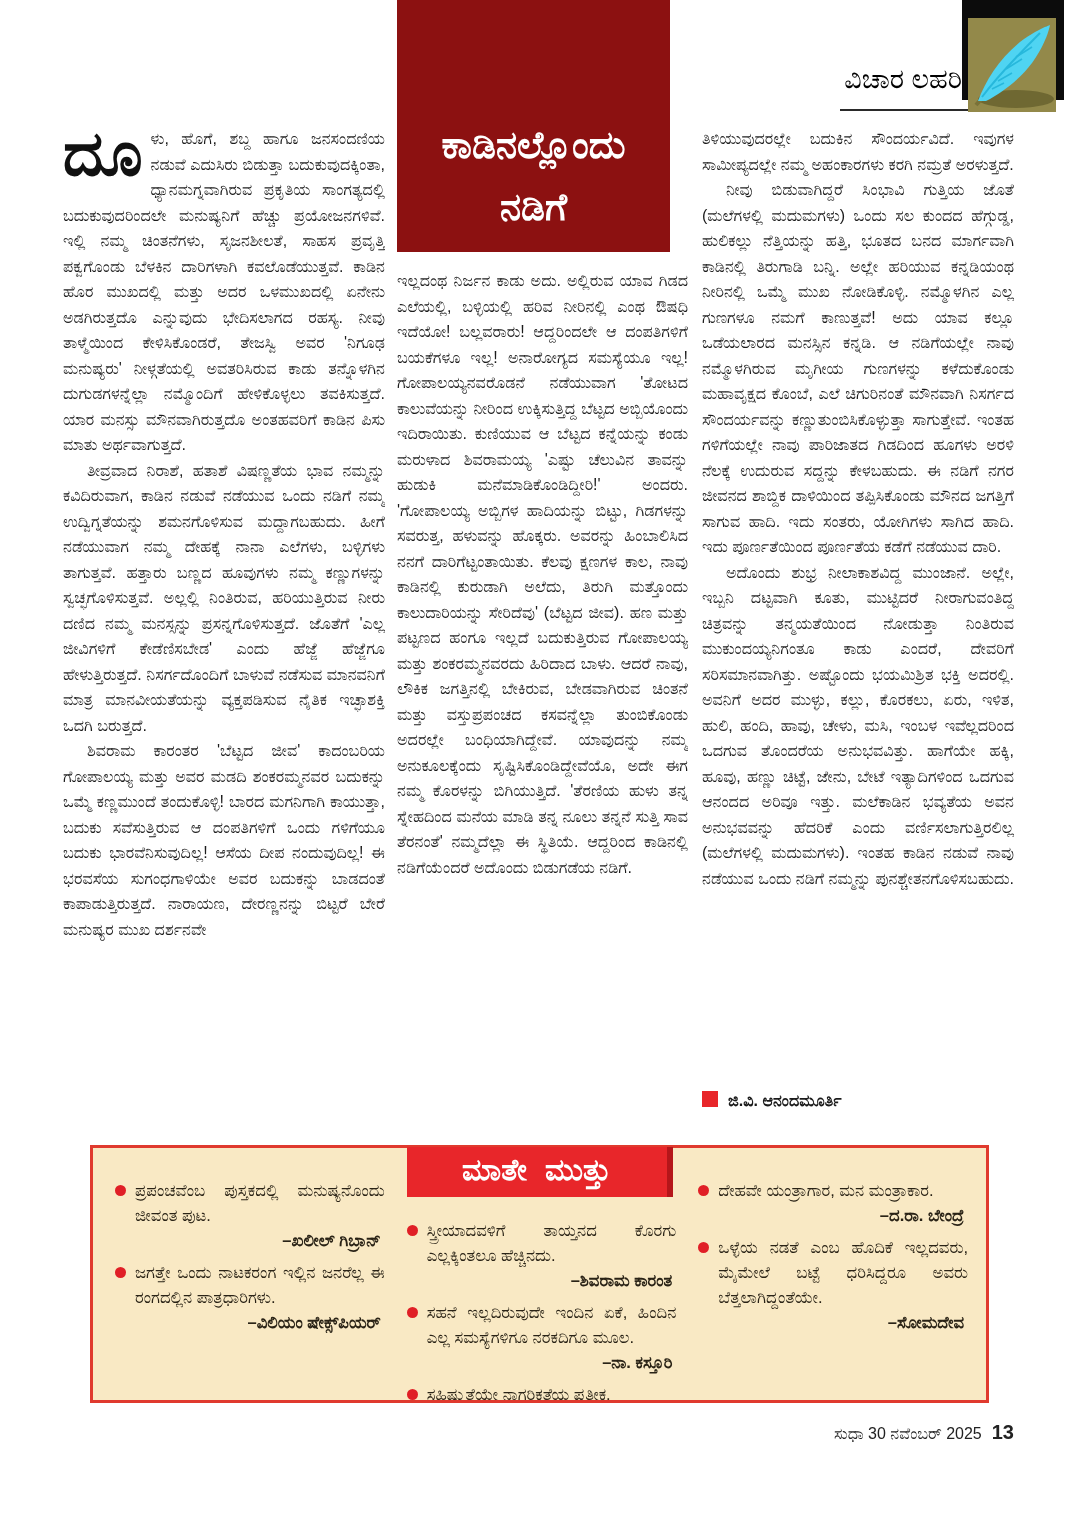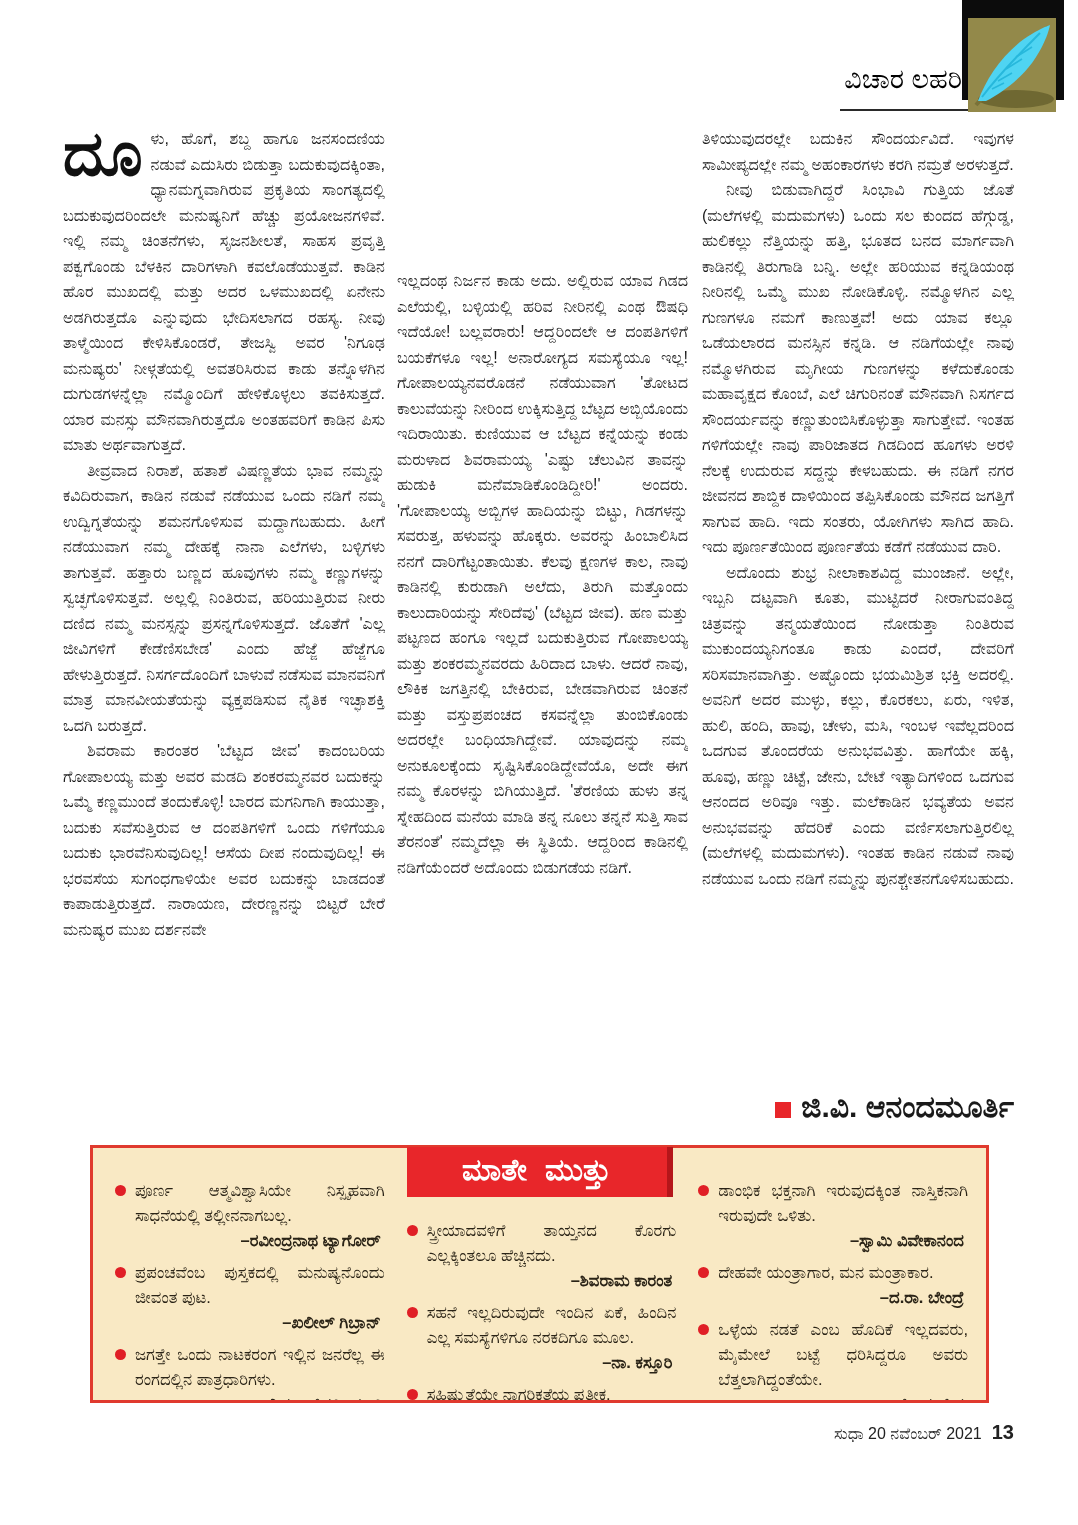--- a/index.html
+++ b/index.html
@@ -31,22 +31,22 @@
   .col p + p{text-indent:24px;}
   #col1{left:63px;top:126px;width:322px;height:1012px;}
   #col2{left:397px;top:268px;width:291px;height:868px;}
   #col3{left:702px;top:126px;width:312px;height:938px;}
   .dropcap{
     float:left;font-size:62px;line-height:48px;font-weight:bold;color:#111;
     padding:4px 8px 0 0;
   }
   
   .byline{
-    position:absolute;left:702px;top:1090px;width:312px;text-align:right;
-    font-weight:bold;font-size:30px;color:#1a1a1a;white-space:nowrap;
+    position:absolute;left:702px;top:1090px;width:312px;
+    font-weight:bold;font-size:16px;color:#1a1a1a;white-space:nowrap;
   }
   .byline-square{
     display:inline-block;width:16px;height:16px;background:#e8262a;
     margin-right:10px;vertical-align:baseline;position:relative;top:1px;
   }
   
   .quotes-box{
     position:absolute;left:90px;top:1145px;width:899px;height:258px;
     background:#f9e9c4;border:3px solid #e03a2e;box-sizing:border-box;
   }
@@ -82,20 +82,24 @@
       <svg viewBox="0 0 88 92" xmlns="http://www.w3.org/2000/svg" aria-hidden="true">
         <ellipse cx="48" cy="80" rx="38" ry="9" fill="#6f6832"></ellipse>
         <path d="M8 86 C 24 68, 48 44, 80 8" stroke="#7a7238" stroke-width="4" fill="none"></path>
         <path d="M10 82 C 18 60, 34 36, 56 20 C 66 13, 76 8, 82 6 C 80 16, 74 30, 64 44 C 52 60, 34 74, 18 82 Z" fill="#4fd4f2"></path>
         <path d="M14 78 C 26 62, 44 42, 72 14" stroke="#27b8dc" stroke-width="2" fill="none"></path>
         <path d="M30 62 L44 54 M38 50 L54 40 M48 38 L64 28 M24 70 L36 64" stroke="#27b8dc" stroke-width="1.6" fill="none"></path>
       </svg>
     </div>
   </div>
 
+  <div class="title-box">
+    <div class="title-line">ಕಾಡಿನಲ್ಲೊಂದು</div>
+    <div class="title-line">ನಡಿಗೆ</div>
+  </div>
 
   <div id="col1" class="col">
       <p><span class="dropcap">ದೂ</span>ಳು, ಹೊಗೆ, ಶಬ್ದ ಹಾಗೂ ಜನಸಂದಣಿಯ ನಡುವೆ ಎದುಸಿರು ಬಿಡುತ್ತಾ ಬದುಕುವುದಕ್ಕಿಂತಾ, ಧ್ಯಾನಮಗ್ನವಾಗಿರುವ ಪ್ರಕೃತಿಯ ಸಾಂಗತ್ಯದಲ್ಲಿ ಬದುಕುವುದರಿಂದಲೇ ಮನುಷ್ಯನಿಗೆ ಹೆಚ್ಚು ಪ್ರಯೋಜನಗಳಿವೆ. ಇಲ್ಲಿ ನಮ್ಮ ಚಿಂತನೆಗಳು, ಸೃಜನಶೀಲತೆ, ಸಾಹಸ ಪ್ರವೃತ್ತಿ ಪಕ್ವಗೊಂಡು ಬೆಳಕಿನ ದಾರಿಗಳಾಗಿ ಕವಲೊಡೆಯುತ್ತವೆ. ಕಾಡಿನ ಹೊರ ಮುಖದಲ್ಲಿ ಮತ್ತು ಅದರ ಒಳಮುಖದಲ್ಲಿ ಏನೇನು ಅಡಗಿರುತ್ತದೊ ಎನ್ನುವುದು ಭೇದಿಸಲಾಗದ ರಹಸ್ಯ. ನೀವು ತಾಳ್ಮೆಯಿಂದ ಕೇಳಿಸಿಕೊಂಡರೆ, ತೇಜಸ್ವಿ ಅವರ 'ನಿಗೂಢ ಮನುಷ್ಯರು' ನೀಳ್ಗತೆಯಲ್ಲಿ ಅವತರಿಸಿರುವ ಕಾಡು ತನ್ನೊಳಗಿನ ದುಗುಡಗಳನ್ನೆಲ್ಲಾ ನಮ್ಮೊಂದಿಗೆ ಹೇಳಿಕೊಳ್ಳಲು ತವಕಿಸುತ್ತದೆ. ಯಾರ ಮನಸ್ಸು ಮೌನವಾಗಿರುತ್ತದೊ ಅಂತಹವರಿಗೆ ಕಾಡಿನ ಪಿಸು ಮಾತು ಅರ್ಥವಾಗುತ್ತದೆ.</p>
       <p>ತೀವ್ರವಾದ ನಿರಾಶೆ, ಹತಾಶೆ ವಿಷಣ್ಣತೆಯ ಭಾವ ನಮ್ಮನ್ನು ಕವಿದಿರುವಾಗ, ಕಾಡಿನ ನಡುವೆ ನಡೆಯುವ ಒಂದು ನಡಿಗೆ ನಮ್ಮ ಉದ್ವಿಗ್ನತೆಯನ್ನು ಶಮನಗೊಳಿಸುವ ಮದ್ದಾಗಬಹುದು. ಹೀಗೆ ನಡೆಯುವಾಗ ನಮ್ಮ ದೇಹಕ್ಕೆ ನಾನಾ ಎಲೆಗಳು, ಬಳ್ಳಿಗಳು ತಾಗುತ್ತವೆ. ಹತ್ತಾರು ಬಣ್ಣದ ಹೂವುಗಳು ನಮ್ಮ ಕಣ್ಣುಗಳನ್ನು ಸ್ವಚ್ಛಗೊಳಿಸುತ್ತವೆ. ಅಲ್ಲಲ್ಲಿ ನಿಂತಿರುವ, ಹರಿಯುತ್ತಿರುವ ನೀರು ದಣಿದ ನಮ್ಮ ಮನಸ್ಸನ್ನು ಪ್ರಸನ್ನಗೊಳಿಸುತ್ತದೆ. ಜೊತೆಗೆ 'ಎಲ್ಲ ಜೀವಿಗಳಿಗೆ ಕೇಡೆಣಿಸಬೇಡ' ಎಂದು ಹೆಜ್ಜೆ ಹೆಜ್ಜೆಗೂ ಹೇಳುತ್ತಿರುತ್ತದೆ. ನಿಸರ್ಗದೊಂದಿಗೆ ಬಾಳುವೆ ನಡೆಸುವ ಮಾನವನಿಗೆ ಮಾತ್ರ ಮಾನವೀಯತೆಯನ್ನು ವ್ಯಕ್ತಪಡಿಸುವ ನೈತಿಕ ಇಚ್ಛಾಶಕ್ತಿ ಒದಗಿ ಬರುತ್ತದೆ.</p>
       <p>ಶಿವರಾಮ ಕಾರಂತರ 'ಬೆಟ್ಟದ ಜೀವ' ಕಾದಂಬರಿಯ ಗೋಪಾಲಯ್ಯ ಮತ್ತು ಅವರ ಮಡದಿ ಶಂಕರಮ್ಮನವರ ಬದುಕನ್ನು ಒಮ್ಮೆ ಕಣ್ಣಮುಂದೆ ತಂದುಕೊಳ್ಳಿ! ಬಾರದ ಮಗನಿಗಾಗಿ ಕಾಯುತ್ತಾ, ಬದುಕು ಸವೆಸುತ್ತಿರುವ ಆ ದಂಪತಿಗಳಿಗೆ ಒಂದು ಗಳಿಗೆಯೂ ಬದುಕು ಭಾರವೆನಿಸುವುದಿಲ್ಲ! ಆಸೆಯ ದೀಪ ನಂದುವುದಿಲ್ಲ! ಈ ಭರವಸೆಯ ಸುಗಂಧಗಾಳಿಯೇ ಅವರ ಬದುಕನ್ನು ಬಾಡದಂತೆ ಕಾಪಾಡುತ್ತಿರುತ್ತದೆ. ನಾರಾಯಣ, ದೇರಣ್ಣನನ್ನು ಬಿಟ್ಟರೆ ಬೇರೆ ಮನುಷ್ಯರ ಮುಖ ದರ್ಶನವೇ</p>
     </div>
   <div id="col2" class="col">
       <p>ಇಲ್ಲದಂಥ ನಿರ್ಜನ ಕಾಡು ಅದು. ಅಲ್ಲಿರುವ ಯಾವ ಗಿಡದ ಎಲೆಯಲ್ಲಿ, ಬಳ್ಳಿಯಲ್ಲಿ ಹರಿವ ನೀರಿನಲ್ಲಿ ಎಂಥ ಔಷಧಿ ಇದೆಯೋ! ಬಲ್ಲವರಾರು! ಆದ್ದರಿಂದಲೇ ಆ ದಂಪತಿಗಳಿಗೆ ಬಯಕೆಗಳೂ ಇಲ್ಲ! ಅನಾರೋಗ್ಯದ ಸಮಸ್ಯೆಯೂ ಇಲ್ಲ! ಗೋಪಾಲಯ್ಯನವರೊಡನೆ ನಡೆಯುವಾಗ 'ತೋಟದ ಕಾಲುವೆಯನ್ನು ನೀರಿಂದ ಉಕ್ಕಿಸುತ್ತಿದ್ದ ಬೆಟ್ಟದ ಅಬ್ಬಿಯೊಂದು ಇದಿರಾಯಿತು. ಕುಣಿಯುವ ಆ ಬೆಟ್ಟದ ಕನ್ನೆಯನ್ನು ಕಂಡು ಮರುಳಾದ ಶಿವರಾಮಯ್ಯ 'ಎಷ್ಟು ಚೆಲುವಿನ ತಾವನ್ನು ಹುಡುಕಿ ಮನೆಮಾಡಿಕೊಂಡಿದ್ದೀರಿ!' ಅಂದರು. 'ಗೋಪಾಲಯ್ಯ ಅಬ್ಬಿಗಳ ಹಾದಿಯನ್ನು ಬಿಟ್ಟು, ಗಿಡಗಳನ್ನು ಸವರುತ್ತ, ಹಳುವನ್ನು ಹೊಕ್ಕರು. ಅವರನ್ನು ಹಿಂಬಾಲಿಸಿದ ನನಗೆ ದಾರಿಗೆಟ್ಟಂತಾಯಿತು. ಕೆಲವು ಕ್ಷಣಗಳ ಕಾಲ, ನಾವು ಕಾಡಿನಲ್ಲಿ ಕುರುಡಾಗಿ ಅಲೆದು, ತಿರುಗಿ ಮತ್ತೊಂದು ಕಾಲುದಾರಿಯನ್ನು ಸೇರಿದೆವು' (ಬೆಟ್ಟದ ಜೀವ). ಹಣ ಮತ್ತು ಪಟ್ಟಣದ ಹಂಗೂ ಇಲ್ಲದೆ ಬದುಕುತ್ತಿರುವ ಗೋಪಾಲಯ್ಯ ಮತ್ತು ಶಂಕರಮ್ಮನವರದು ಹಿರಿದಾದ ಬಾಳು. ಆದರೆ ನಾವು, ಲೌಕಿಕ ಜಗತ್ತಿನಲ್ಲಿ ಬೇಕಿರುವ, ಬೇಡವಾಗಿರುವ ಚಿಂತನೆ ಮತ್ತು ವಸ್ತುಪ್ರಪಂಚದ ಕಸವನ್ನೆಲ್ಲಾ ತುಂಬಿಕೊಂಡು ಅದರಲ್ಲೇ ಬಂಧಿಯಾಗಿದ್ದೇವೆ. ಯಾವುದನ್ನು ನಮ್ಮ ಅನುಕೂಲಕ್ಕೆಂದು ಸೃಷ್ಟಿಸಿಕೊಂಡಿದ್ದೇವೆಯೊ, ಅದೇ ಈಗ ನಮ್ಮ ಕೊರಳನ್ನು ಬಿಗಿಯುತ್ತಿದೆ. 'ತೆರಣಿಯ ಹುಳು ತನ್ನ ಸ್ನೇಹದಿಂದ ಮನೆಯ ಮಾಡಿ ತನ್ನ ನೂಲು ತನ್ನನೆ ಸುತ್ತಿ ಸಾವ ತೆರನಂತೆ' ನಮ್ಮದೆಲ್ಲಾ ಈ ಸ್ಥಿತಿಯೆ. ಆದ್ದರಿಂದ ಕಾಡಿನಲ್ಲಿ ನಡಿಗೆಯೆಂದರೆ ಅದೊಂದು ಬಿಡುಗಡೆಯ ನಡಿಗೆ.</p>
     </div>
   <div id="col3" class="col">
@@ -105,34 +109,32 @@
     </div>
 
   <div class="byline">
     <span class="byline-square"></span><span>ಜಿ.ವಿ. ಆನಂದಮೂರ್ತಿ</span>
   </div>
 
   <div class="quotes-box">
     <div class="quotes-title">ಮಾತೇ ಮುತ್ತು</div>
     <div class="qcols">
       <div class="qcol">
-          <div class="quote"><span class="bullet"></span><span>ಪೂರ್ಣ ಆತ್ಮವಿಶ್ವಾಸಿಯೇ ನಿಸ್ಪೃಹವಾಗಿ ಸಾಧನೆಯಲ್ಲಿ ತಲ್ಲೀನನಾಗಬಲ್ಲ.</span><div class="qauthor">–ರವೀಂದ್ರನಾಥ ಟ್ಯಾಗೋರ್</div></div>
           <div class="quote"><span class="bullet"></span><span>ಪ್ರಪಂಚವೆಂಬ ಪುಸ್ತಕದಲ್ಲಿ ಮನುಷ್ಯನೊಂದು ಜೀವಂತ ಪುಟ.</span><div class="qauthor">–ಖಲೀಲ್ ಗಿಬ್ರಾನ್</div></div>
           <div class="quote"><span class="bullet"></span><span>ಜಗತ್ತೇ ಒಂದು ನಾಟಕರಂಗ ಇಲ್ಲಿನ ಜನರೆಲ್ಲ ಈ ರಂಗದಲ್ಲಿನ ಪಾತ್ರಧಾರಿಗಳು.</span><div class="qauthor">–ವಿಲಿಯಂ ಷೇಕ್ಸ್‌ಪಿಯರ್</div></div>
         </div>
       <div class="qcol middle">
           <div class="quote"><span class="bullet"></span><span>ಸ್ತ್ರೀಯಾದವಳಿಗೆ ತಾಯ್ತನದ ಕೊರಗು ಎಲ್ಲಕ್ಕಿಂತಲೂ ಹೆಚ್ಚಿನದು.</span><div class="qauthor">–ಶಿವರಾಮ ಕಾರಂತ</div></div>
           <div class="quote"><span class="bullet"></span><span>ಸಹನೆ ಇಲ್ಲದಿರುವುದೇ ಇಂದಿನ ಏಕೆ, ಹಿಂದಿನ ಎಲ್ಲ ಸಮಸ್ಯೆಗಳಿಗೂ ನರಕದಿಗೂ ಮೂಲ.</span><div class="qauthor">–ನಾ. ಕಸ್ತೂರಿ</div></div>
           <div class="quote"><span class="bullet"></span><span>ಸಹಿಷ್ಣುತೆಯೇ ನಾಗರಿಕತೆಯ ಪ್ರತೀಕ.</span></div>
         </div>
       <div class="qcol">
-          <div class="quote"><span class="bullet"></span><span>ಡಾಂಭಿಕ ಭಕ್ತನಾಗಿ ಇರುವುದಕ್ಕಿಂತ ನಾಸ್ತಿಕನಾಗಿ ಇರುವುದೇ ಒಳಿತು.</span><div class="qauthor">–ಸ್ವಾಮಿ ವಿವೇಕಾನಂದ</div></div>
           <div class="quote"><span class="bullet"></span><span>ದೇಹವೇ ಯಂತ್ರಾಗಾರ, ಮನ ಮಂತ್ರಾಕಾರ.</span><div class="qauthor">–ದ.ರಾ. ಬೇಂದ್ರೆ</div></div>
           <div class="quote"><span class="bullet"></span><span>ಒಳ್ಳೆಯ ನಡತೆ ಎಂಬ ಹೊದಿಕೆ ಇಲ್ಲದವರು, ಮೈಮೇಲೆ ಬಟ್ಟೆ ಧರಿಸಿದ್ದರೂ ಅವರು ಬೆತ್ತಲಾಗಿದ್ದಂತೆಯೇ.</span><div class="qauthor">–ಸೋಮದೇವ</div></div>
         </div>
     </div>
   </div>
 
   <div class="footer">
-    <span>ಸುಧಾ 20 ನವೆಂಬರ್ 2021</span><span class="page-no">13</span>
+    <span>ಸುಧಾ 30 ನವೆಂಬರ್ 2025</span><span class="page-no">13</span>
   </div>
 
 </div>
 
 </body></html>

